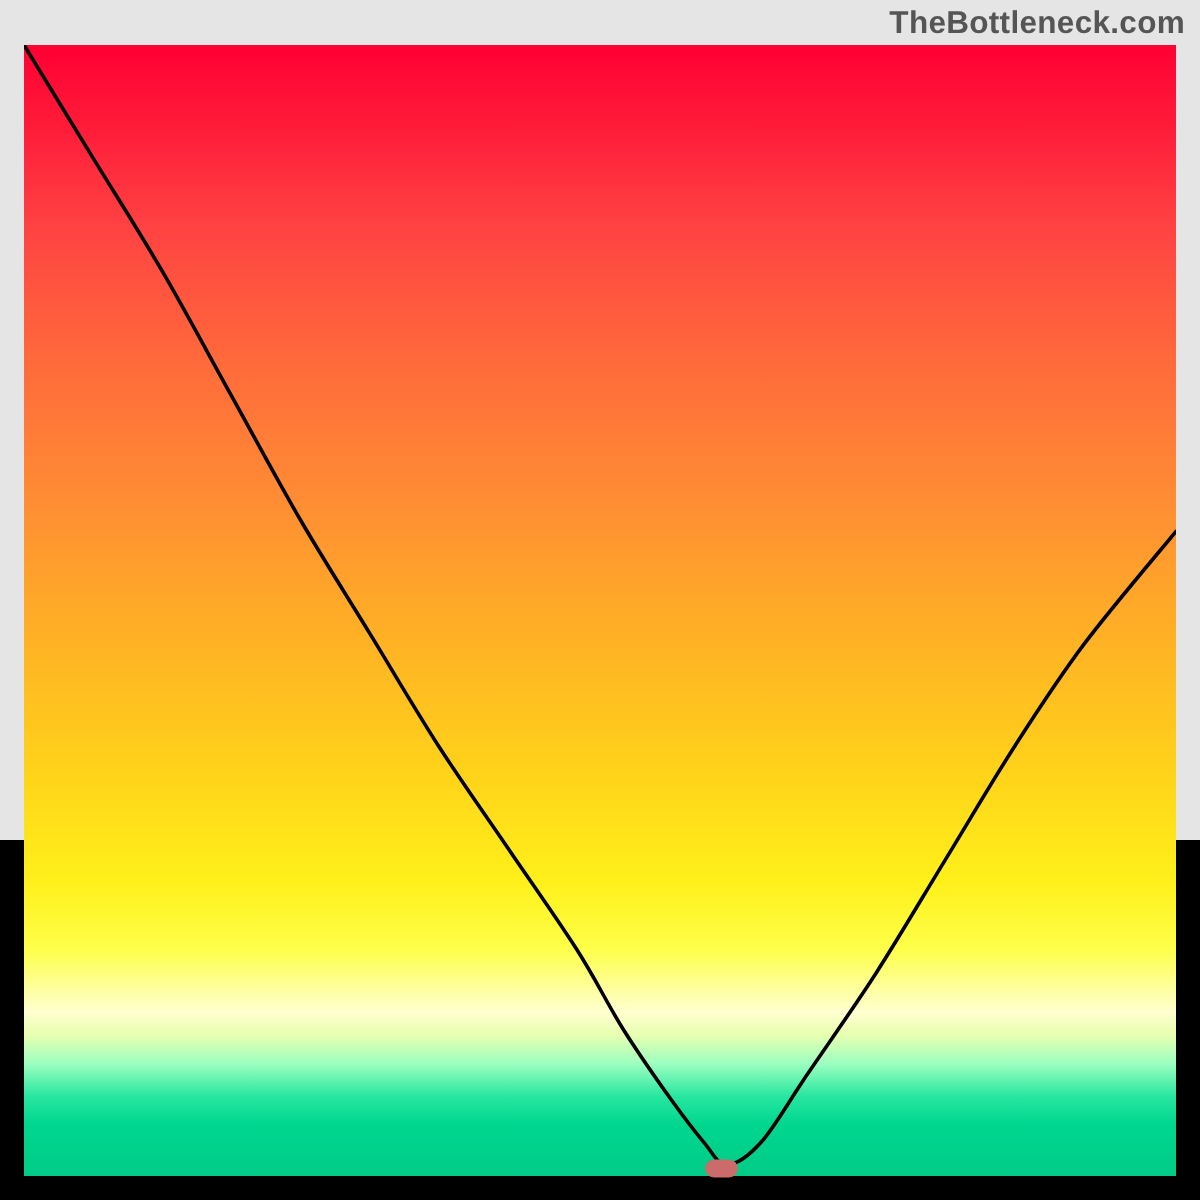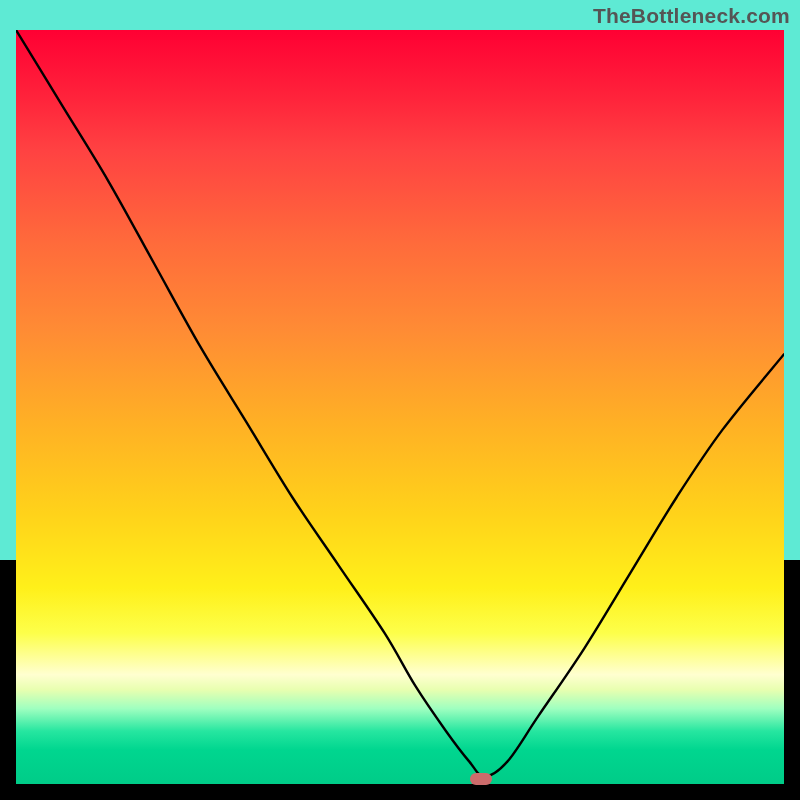--- a/index.html
+++ b/index.html
@@ -8,21 +8,21 @@
     width: 800px;
     height: 800px;
     background: #000;
     font-family: Arial, Helvetica, sans-serif;
     overflow: hidden;
   }
   .stage {
     position: relative;
     width: 800px;
     height: 560px;
-    background: #5eead4;
+    background: #e5e5e5;
   }
   .watermark {
     position: absolute;
     top: 4px;
     right: 10px;
     color: #555;
     font-size: 21px;
     font-weight: 600;
     letter-spacing: 0.2px;
     user-select: none;

